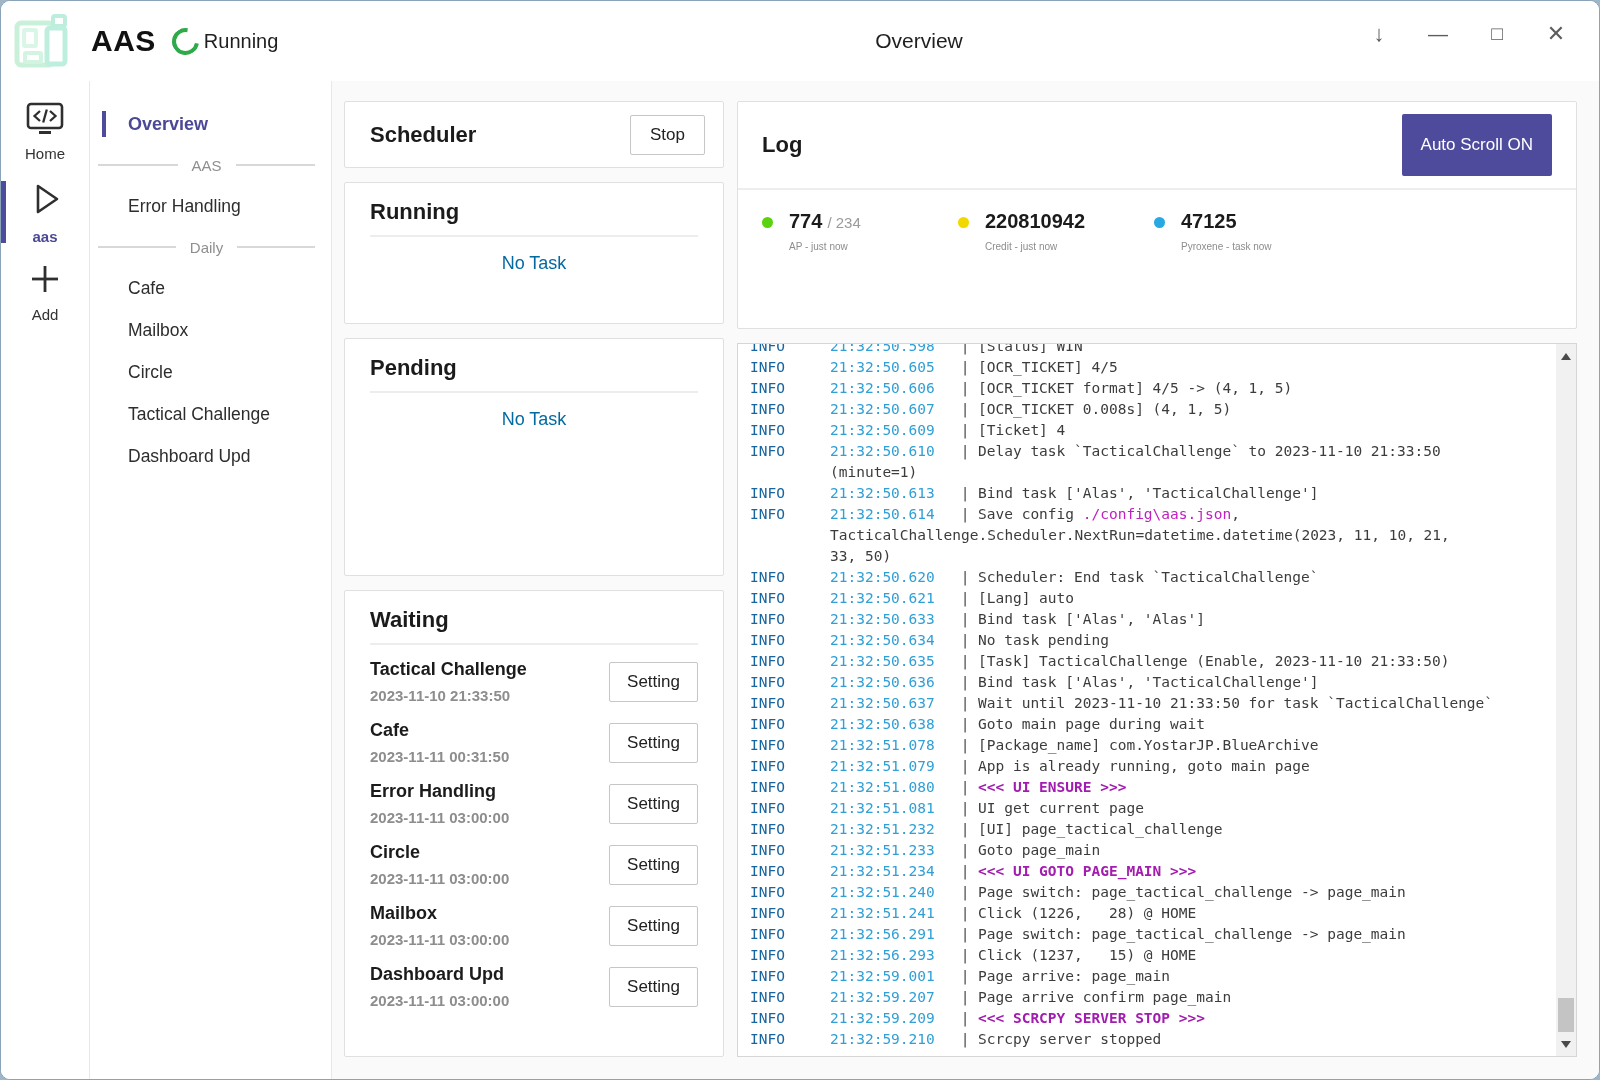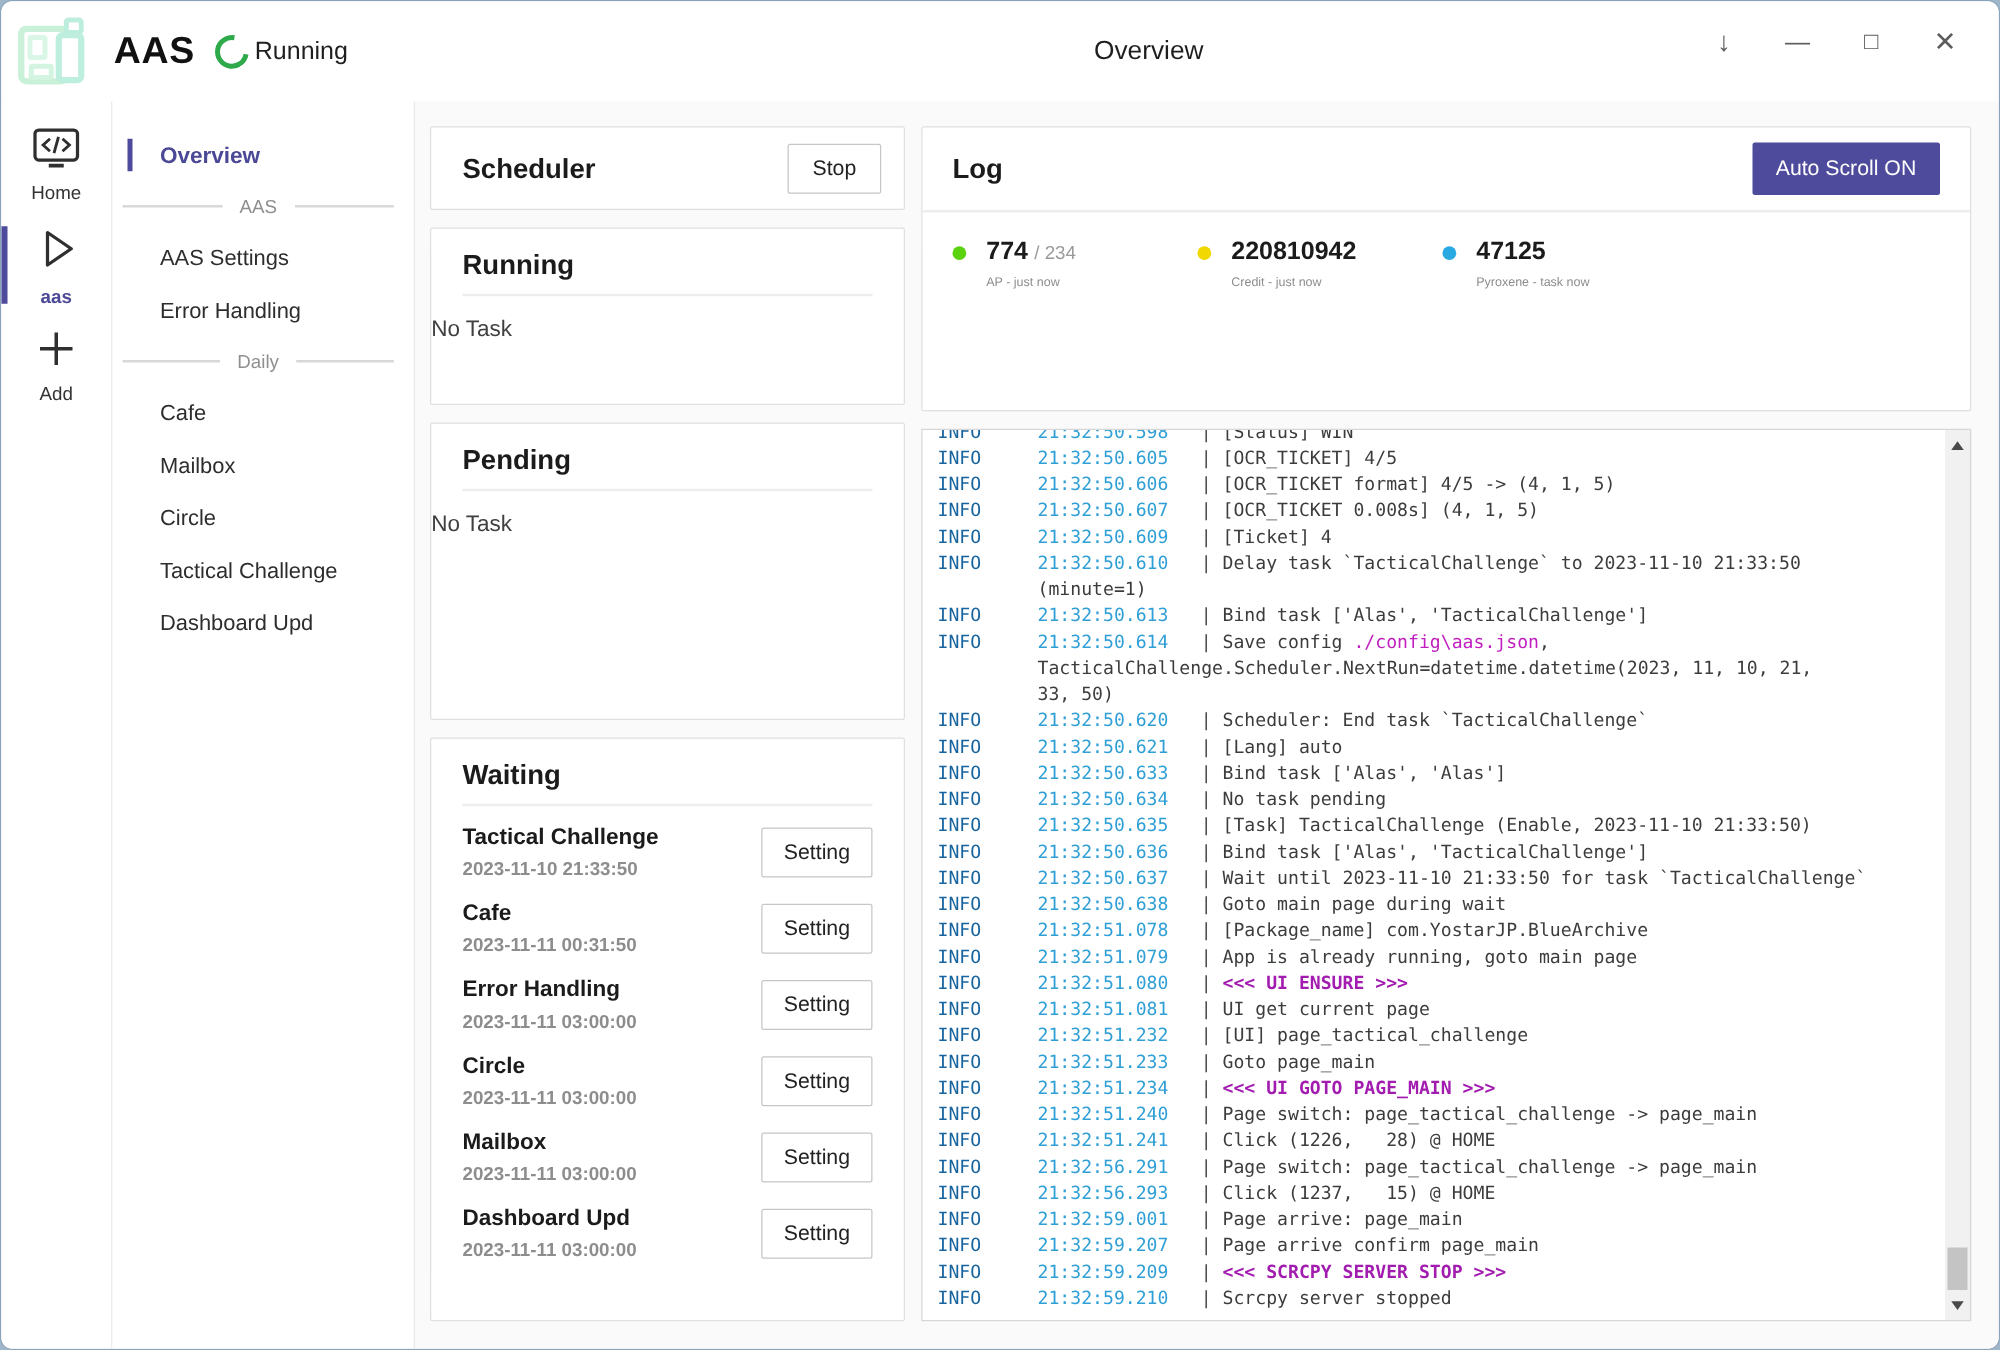--- a/index.html
+++ b/index.html
@@ -36,22 +36,22 @@
   .menu-divider .dt{margin:0 14px;}
 
   .content{flex:1;background:#fafafa;padding:20px 22px 22px 12px;display:flex;gap:13px;min-height:0;}
 
   
   .card{background:#fff;border:1px solid #e0e0e0;border-radius:2px;box-sizing:border-box;}
   .card-title{font-size:22px;font-weight:bold;color:#1b1b1b;}
   .card-head{padding:16px 25px 10px;}
   .card-sep{height:2px;background:#ededed;margin:0 25px;}
   .btn{background:#fff;border:1px solid #c6c6c6;border-radius:2px;font-size:17px;color:#222;padding:9px 19px;font-family:inherit;cursor:pointer;}
-  .btn-primary{background:#4e4a9c;color:#fff;border:none;border-radius:2px;font-size:17px;padding:11px 19px;font-family:inherit;cursor:pointer;text-align:right;}
-  .notask{color:#404040;font-size:18px;padding-top:16px;}
+  .btn-primary{background:#4e4a9c;color:#fff;border:none;border-radius:2px;font-size:17px;padding:21px 19px;font-family:inherit;cursor:pointer;text-align:right;}
+  .notask{text-align:center;color:#0369a1;font-size:18px;padding-top:16px;}
 
   .col1{flex:0 0 380px;display:flex;flex-direction:column;gap:14px;min-height:0;}
   .sched{height:67px;display:flex;align-items:center;justify-content:space-between;padding:0 18px 0 25px;}
   .runcard{height:142px;}
   .pendcard{height:238px;}
   .waitcard{flex:1;display:flex;flex-direction:column;min-height:0;}
   .wait-rows{padding:6px 25px 0;flex:1;overflow:hidden;}
   .wait-row{height:61px;display:flex;align-items:center;justify-content:space-between;}
   .wait-name{font-size:18px;font-weight:bold;color:#1b1b1b;}
   .wait-time{font-size:15px;font-weight:bold;color:#8d8d8d;margin-top:7px;}
@@ -152,21 +152,20 @@
       </div>
     </div>
 
     <div class="menu" id="menu">
         <div class="menu-link active">Overview</div>
         <div class="menu-divider">
           <span class="dl"></span>
           <span class="dt">AAS</span>
           <span class="dl"></span>
         </div>
-        <div class="menu-link">AAS Settings</div>
         <div class="menu-link">Error Handling</div>
         <div class="menu-divider">
           <span class="dl"></span>
           <span class="dt">Daily</span>
           <span class="dl"></span>
         </div>
         <div class="menu-link">Cafe</div>
         <div class="menu-link">Mailbox</div>
         <div class="menu-link">Circle</div>
         <div class="menu-link">Tactical Challenge</div>

